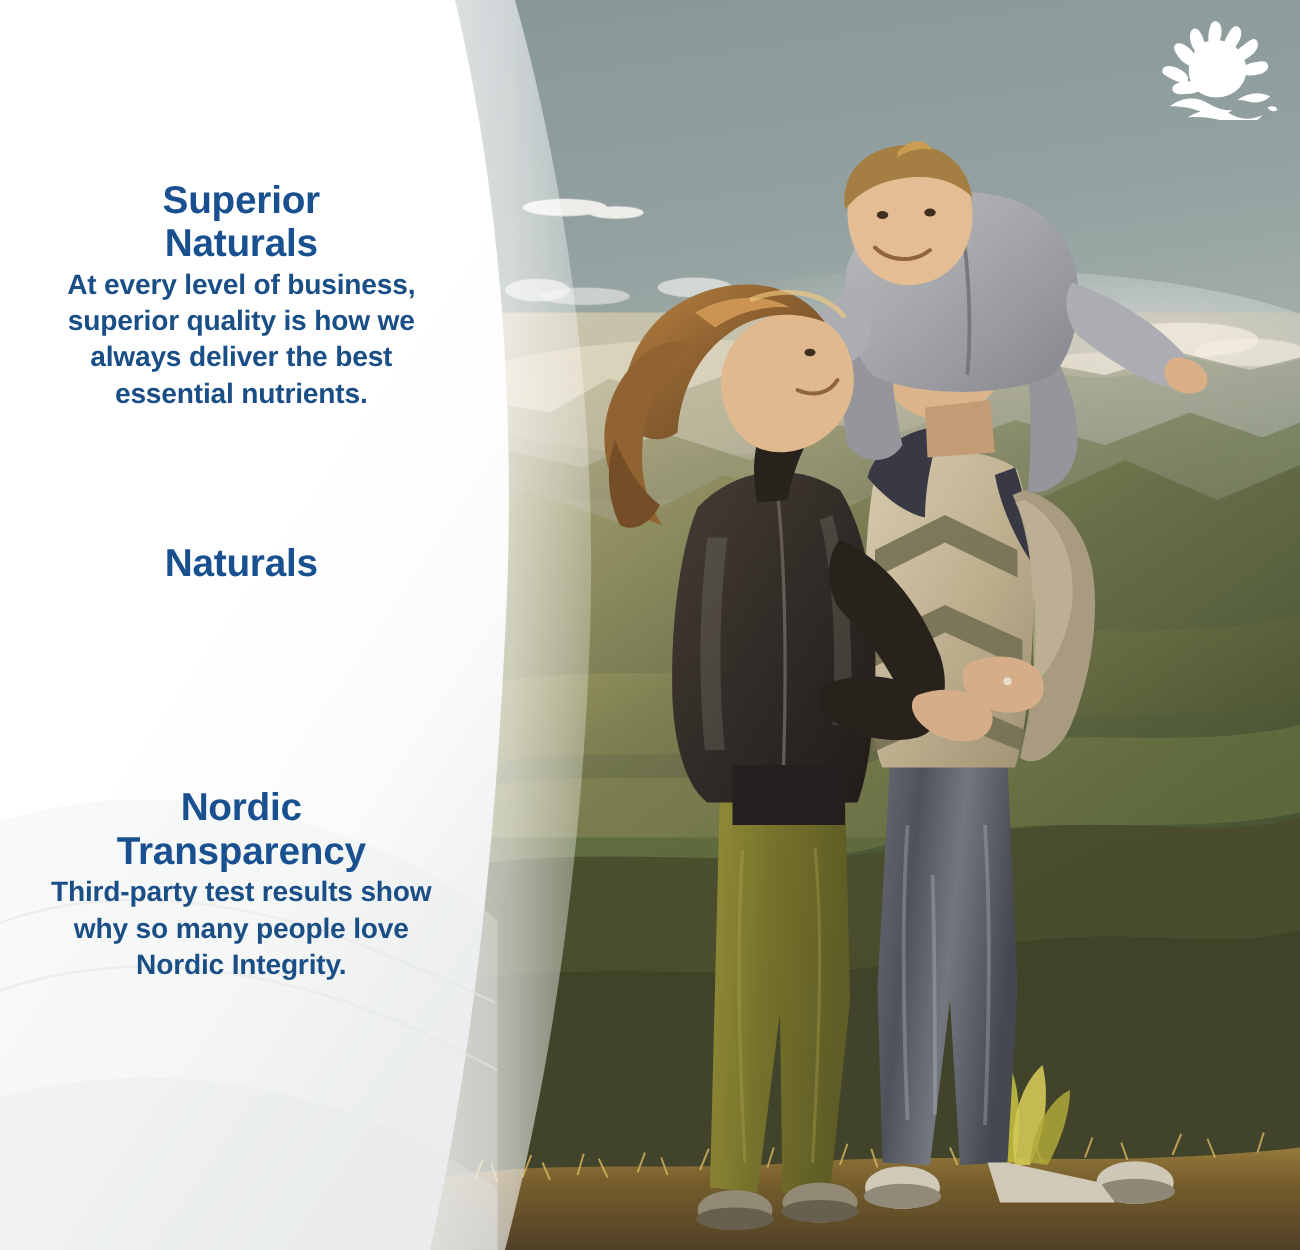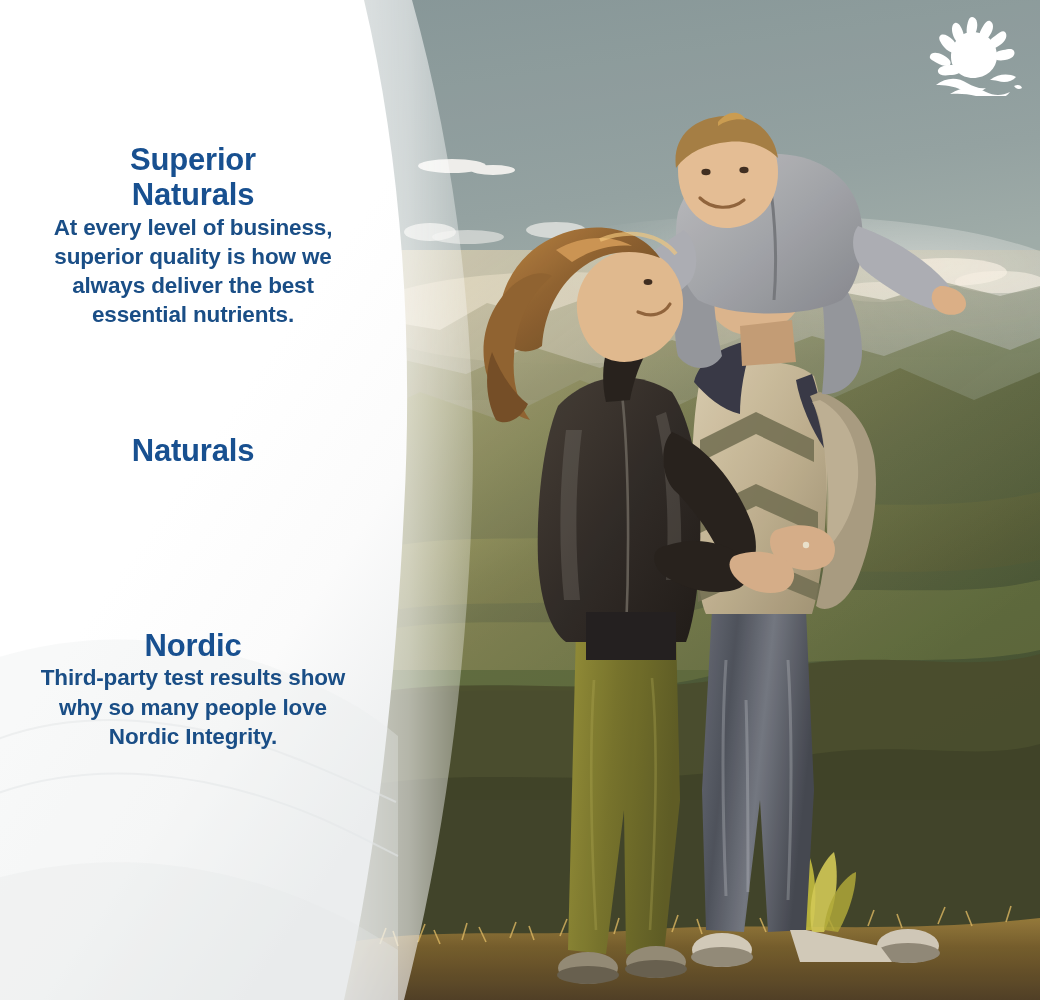--- a/index.html
+++ b/index.html
@@ -350,21 +350,21 @@
     <div class="block block-1">
       <h2><span>Superior</span><br><span>Naturals</span></h2>
       <p>At every level of business, superior quality is how we always deliver the best essential nutrients.</p>
     </div>
 
     <div class="block block-2">
       <h2><br><span>Naturals</span></h2>
     </div>
 
     <div class="block block-3">
-      <h2><span>Nordic</span><br></h2>
+      <h2><span>Nordic</span><br><span>Transparency</span></h2>
       <p>Third-party test results show why so many people love Nordic Integrity.</p>
     </div>
 
   </div>
 
   <div class="logo">
     <svg viewBox="0 0 108 82" aria-hidden="true">
       <g fill="#ffffff">
 
         <path d="M52 3 C56 3 58 8 57 14 C56 20 53 24 50 24 C47 24 46 18 47 12 C48 7 49 3 52 3 Z"></path>

